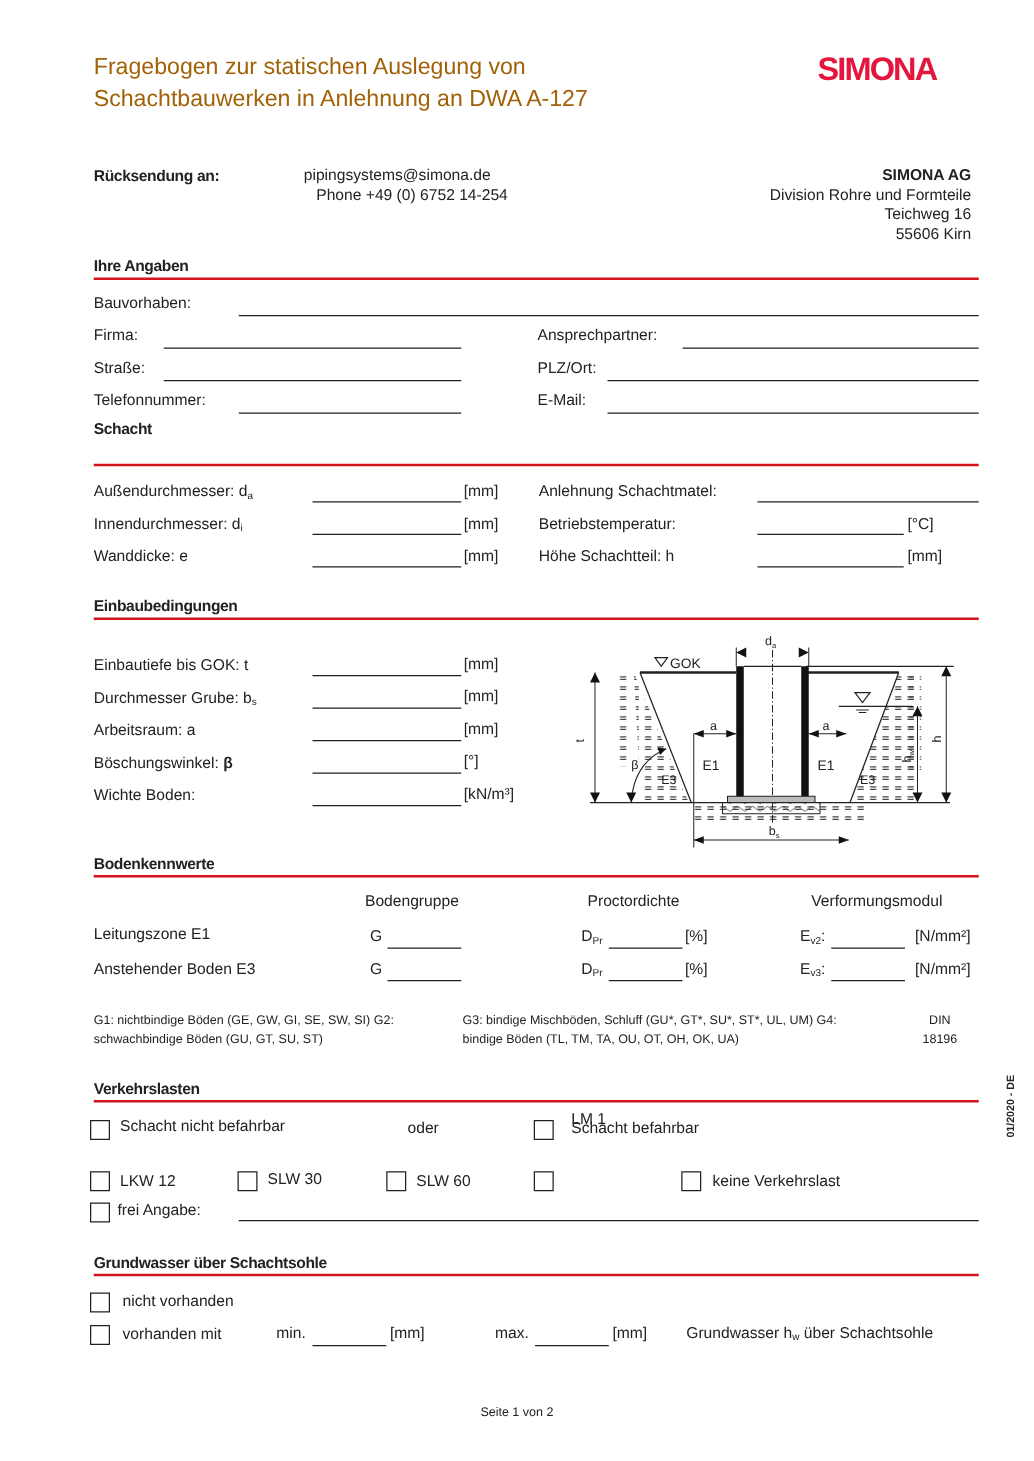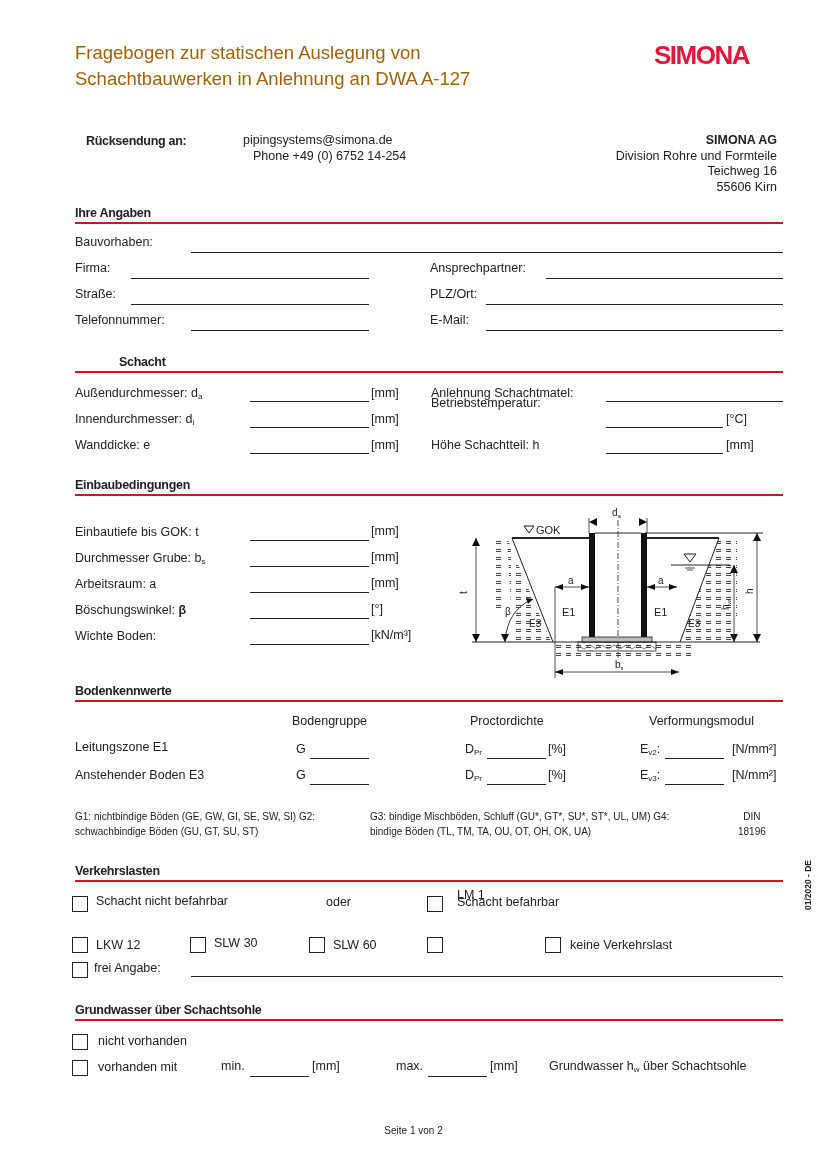--- a/index.html
+++ b/index.html
@@ -22,21 +22,21 @@
 </style>
 </head>
 <body>
 
 <div class="abs title">
   <div>Fragebogen zur statischen Auslegung von</div>
   <div>Schachtbauwerken in Anlehnung an DWA A-127</div>
 </div>
 <div class="abs logo">SIMONA</div>
 
-<div class="abs lbl bold" style="left:86px;top:134px;letter-spacing:-0.3px;text-align:right;">Rücksendung an:</div>
+<div class="abs lbl bold" style="left:75px;top:134px;letter-spacing:-0.3px;text-align:right;">Rücksendung an:</div>
 <div class="abs lbl" style="left:243px;top:133px;">pipingsystems@simona.de</div>
 <div class="abs lbl" style="left:253px;top:149px;">Phone +49 (0) 6752 14-254</div>
 <div class="abs" style="right:50px;top:133px;text-align:right;line-height:15.5px;font-size:12.5px;">
   <div class="bold">SIMONA AG</div>
   <div>Division Rohre und Formteile</div>
   <div>Teichweg 16</div>
   <div>55606 Kirn</div>
 </div>
 
 <div class="abs sec-h" style="top:206px;">Ihre Angaben</div>
@@ -53,33 +53,33 @@
 <div class="abs lbl" style="left:75px;top:287px;">Straße:</div>
 <div class="abs line" style="left:131px;top:304px;width:238px;"></div>
 <div class="abs lbl" style="left:430px;top:287px;">PLZ/Ort:</div>
 <div class="abs line" style="left:486px;top:304px;width:297px;"></div>
 
 <div class="abs lbl" style="left:75px;top:313px;">Telefonnummer:</div>
 <div class="abs line" style="left:191px;top:330px;width:178px;"></div>
 <div class="abs lbl" style="left:430px;top:313px;">E-Mail:</div>
 <div class="abs line" style="left:486px;top:330px;width:297px;"></div>
 
-<div class="abs sec-h" style="top:355px;margin-left:44px;">Schacht</div>
+<div class="abs sec-h" style="top:336px;">Schacht</div>
 <div class="abs rule" style="top:371px;"></div>
 
 <div class="abs lbl" style="left:75px;top:386px;"><span>Außendurchmesser: d</span><sub>a</sub></div>
 <div class="abs line" style="left:250px;top:401px;width:119px;"></div>
 <div class="abs unit" style="left:371px;top:386px;">[mm]</div>
 <div class="abs lbl" style="left:431px;top:386px;">Anlehnung Schachtmatel:</div>
 <div class="abs line" style="left:606px;top:401px;width:177px;"></div>
 
 <div class="abs lbl" style="left:75px;top:412px;"><span>Innendurchmesser: d</span><sub>i</sub></div>
 <div class="abs line" style="left:250px;top:427px;width:119px;"></div>
 <div class="abs unit" style="left:371px;top:412px;">[mm]</div>
-<div class="abs lbl" style="left:431px;top:396px;">Betriebstemperatur:</div>
+<div class="abs lbl" style="left:431px;top:412px;">Betriebstemperatur:</div>
 <div class="abs line" style="left:606px;top:427px;width:117px;"></div>
 <div class="abs unit" style="left:726px;top:412px;">[°C]</div>
 
 <div class="abs lbl" style="left:75px;top:438px;">Wanddicke: e</div>
 <div class="abs line" style="left:250px;top:453px;width:119px;"></div>
 <div class="abs unit" style="left:371px;top:438px;">[mm]</div>
 <div class="abs lbl" style="left:431px;top:438px;">Höhe Schachtteil: h</div>
 <div class="abs line" style="left:606px;top:453px;width:117px;"></div>
 <div class="abs unit" style="left:726px;top:438px;">[mm]</div>
 

